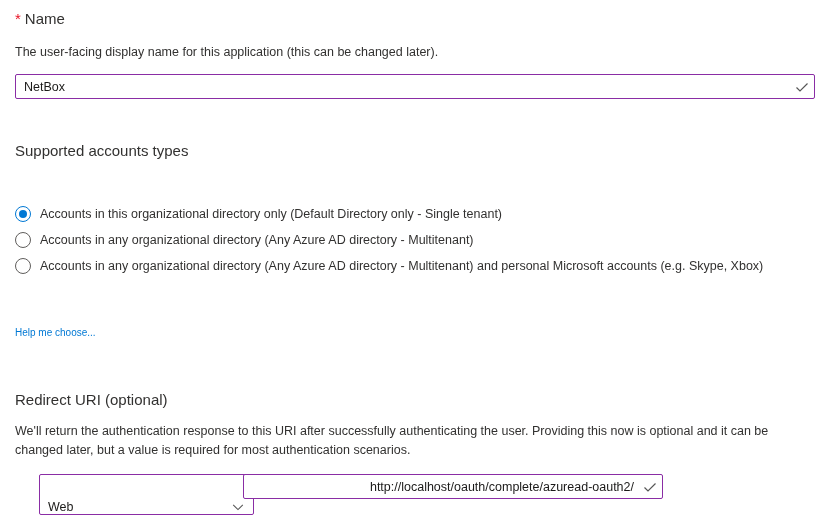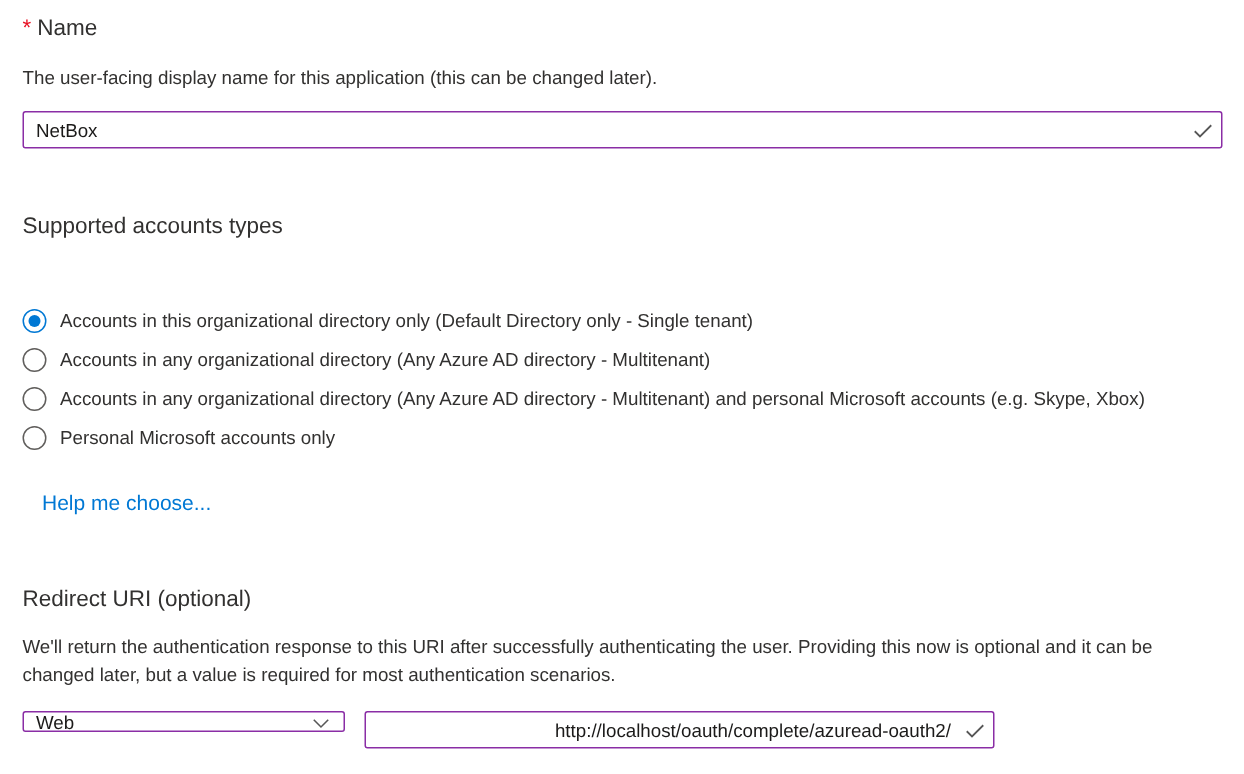--- a/index.html
+++ b/index.html
@@ -78,38 +78,38 @@
   }
   .radio-label {
     margin-left: 9px;
     font-size: 12.5px;
     color: #323130;
     white-space: nowrap;
   }
   .link {
     position: absolute;
     left: 15px;
-    font-size: 14px;
+    font-size: 10px;
     color: #0078d4;
     text-decoration: none;
     cursor: pointer;
-    margin-left: 13px;
   }
   .dropdown {
     position: absolute;
-    height: 14px;
+    height: 41px;
     border: 1px solid #8a2da5;
     border-radius: 2px;
     background: #ffffff;
     display: flex;
-    align-items: flex-start;
+    align-items: flex-end;
     padding: 0 8px;
     font-size: 12.5px;
     color: #1b1a19;
     cursor: pointer;
+    margin-left: 24px;
   }
   .dropdown .dd-label { flex: 1 1 auto; }
   .chevron {
     width: 14px; height: 14px;
     color: #575757;
     flex: 0 0 auto;
   }
 </style>
 </head>
 <body>
@@ -132,24 +132,20 @@
     <span class="radio-label">Accounts in this organizational directory only (Default Directory only - Single tenant)</span>
   </div>
   <div class="radio-row" style="top:232px;">
     <span class="radio-circle"></span>
     <span class="radio-label">Accounts in any organizational directory (Any Azure AD directory - Multitenant)</span>
   </div>
   <div class="radio-row" style="top:258px;">
     <span class="radio-circle"></span>
     <span class="radio-label">Accounts in any organizational directory (Any Azure AD directory - Multitenant) and personal Microsoft accounts (e.g. Skype, Xbox)</span>
   </div>
-  <div class="radio-row" style="top:284px;">
-    <span class="radio-circle"></span>
-    <span class="radio-label">Personal Microsoft accounts only</span>
-  </div>
 
   <a class="link" style="top:327px;">Help me choose...</a>
 
   <div class="section-heading" style="top:391px;">Redirect URI (optional)</div>
   <div class="body-text" style="top:422px; width:800px;">We'll return the authentication response to this URI after successfully authenticating the user. Providing this now is optional and it can be changed later, but a value is required for most authentication scenarios.</div>
 
   <div class="dropdown" style="left:15px; top:474px; width:215px;">
     <span class="dd-label">Web</span>
     <svg class="chevron" viewBox="0 0 16 16">
       <path d="M2.5 5.5 L8 11 L13.5 5.5" fill="none" stroke="currentColor" stroke-width="1.2"></path>

